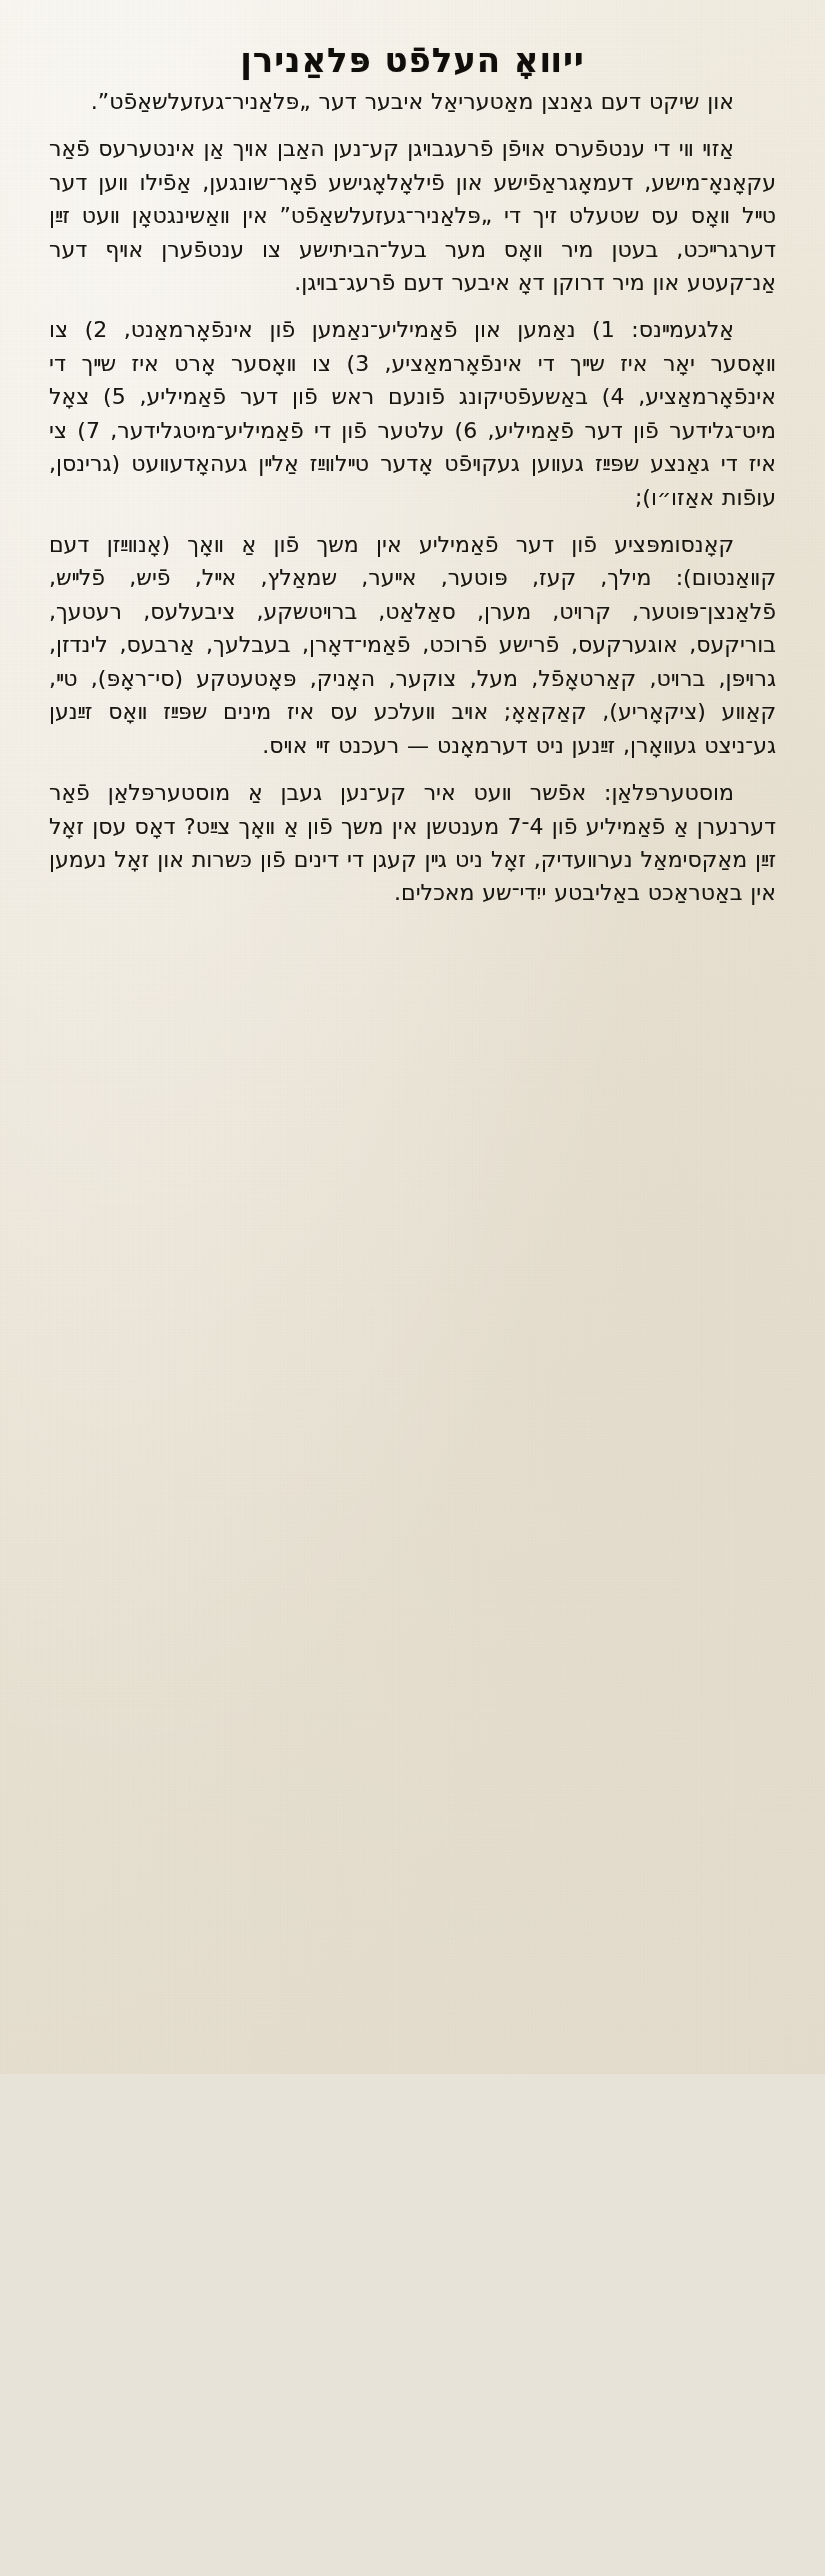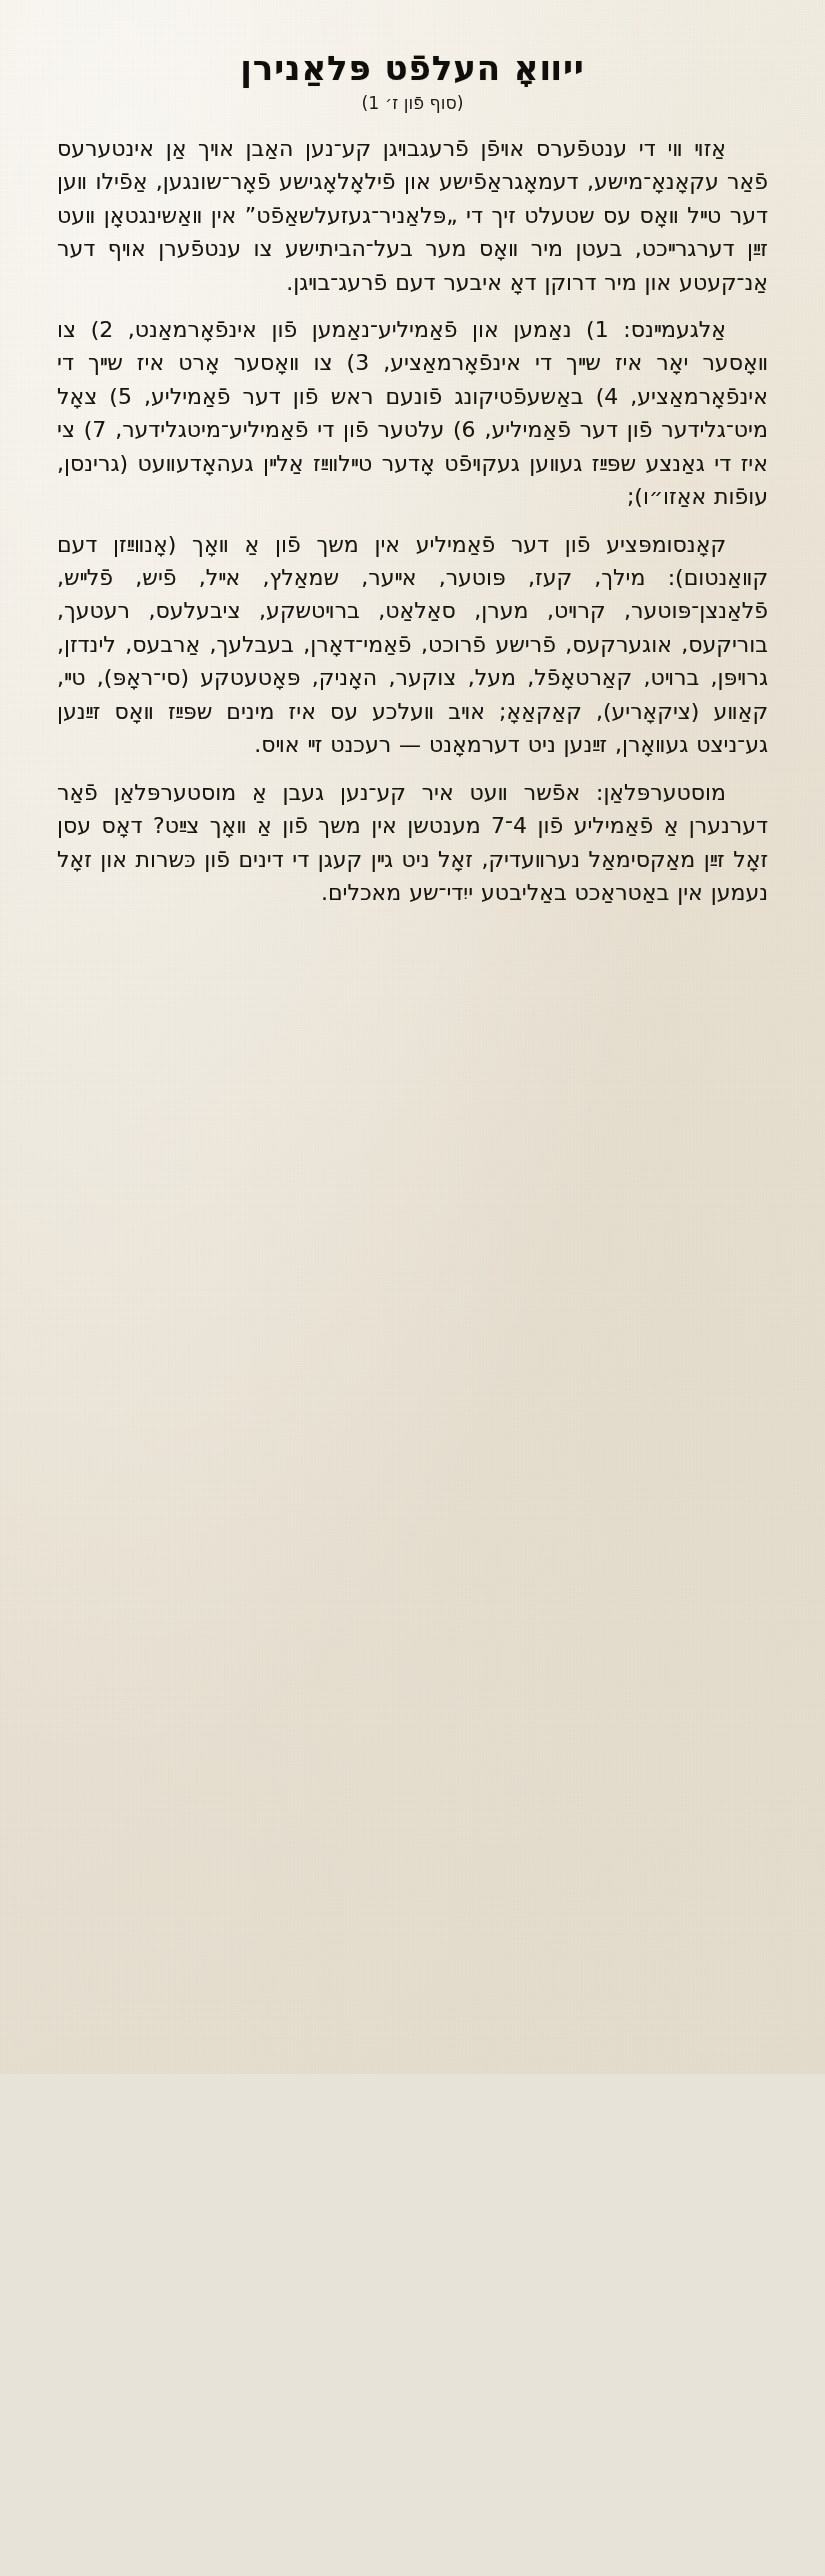--- a/index.html
+++ b/index.html
@@ -16,21 +16,21 @@
     position: relative;
     width: 825px;
     height: 2074px;
     background: #efeade;
     background-image:
       radial-gradient(ellipse at 15% 8%, rgba(255,255,255,0.55), rgba(255,255,255,0) 60%),
       radial-gradient(ellipse at 85% 65%, rgba(226,218,202,0.7), rgba(255,255,255,0) 65%),
       linear-gradient(160deg, #f2eee3 0%, #eae4d6 45%, #e3dccd 100%);
     overflow: hidden;
     box-sizing: border-box;
-    padding: 8px;
+    padding: 0;
   }
   .grain {
     position: absolute;
     inset: 0;
     pointer-events: none;
     opacity: .45;
     background-image:
       repeating-linear-gradient(0deg, rgba(160,150,130,0.05) 0px, rgba(160,150,130,0.05) 0.9px, rgba(255,255,255,0) 0.9px, rgba(255,255,255,0) 2.6px),
       repeating-linear-gradient(90deg, rgba(160,150,130,0.04) 0px, rgba(160,150,130,0.04) 0.9px, rgba(255,255,255,0) 0.9px, rgba(255,255,255,0) 3.5px);
   }
@@ -72,22 +72,22 @@
   }
 </style>
 </head>
 <body>
 
 <div class="page">
   <div class="grain"></div>
   <div class="content">
 
     <h1 class="headline">ייװאָ העלפֿט פּלאַנירן</h1>
-    <div class="subhead">(סוף פֿון ז׳ 1)</div>
 
+    <p class="body">און שיקט דעם גאַנצן מאַטעריאַל איבער דער „פּלאַניר־געזעלשאַפֿט”.</p>
     <p class="body">אַזױ װי די ענטפֿערס אױפֿן פֿרעגבױגן קע־נען האַבן אױך אַן אינטערעס פֿאַר עקאָנאָ־מישע, דעמאָגראַפֿישע און פֿילאָלאָגישע פֿאָר־שונגען, אַפֿילו װען דער טײל װאָס עס שטעלט זיך די „פּלאַניר־געזעלשאַפֿט” אין װאַשינגטאָן װעט זײַן דערגרײכט, בעטן מיר װאָס מער בעל־הביתישע צו ענטפֿערן אױף דער אַנ־קעטע און מיר דרוקן דאָ איבער דעם פֿרעג־בױגן.</p>
     <p class="body">אַלגעמײנס: 1) נאַמען און פֿאַמיליע־נאַמען פֿון אינפֿאָרמאַנט, 2) צו װאָסער יאָר איז שײך די אינפֿאָרמאַציע, 3) צו װאָסער אָרט איז שײך די אינפֿאָרמאַציע, 4) באַשעפֿטיקונג פֿונעם ראש פֿון דער פֿאַמיליע, 5) צאָל מיט־גלידער פֿון דער פֿאַמיליע, 6) עלטער פֿון די פֿאַמיליע־מיטגלידער, 7) צי איז די גאַנצע שפּײַז געװען געקױפֿט אָדער טײלװײַז אַלײן געהאָדעװעט (גרינסן, עופֿות אאַזו״ו);</p>
     <p class="body">קאָנסומפּציע פֿון דער פֿאַמיליע אין משך פֿון אַ װאָך (אָנװײַזן דעם קװאַנטום): מילך, קעז, פּוטער, אײער, שמאַלץ, אײל, פֿיש, פֿלײש, פֿלאַנצן־פּוטער, קרױט, מערן, סאַלאַט, ברױטשקע, ציבעלעס, רעטעך, בוריקעס, אוגערקעס, פֿרישע פֿרוכט, פֿאַמי־דאָרן, בעבלעך, אַרבעס, לינדזן, גרױפּן, ברױט, קאַרטאָפֿל, מעל, צוקער, האָניק, פּאָטעטקע (סי־ראָפּ), טײ, קאַװע (ציקאָריע), קאַקאַאָ; אױב װעלכע עס איז מינים שפּײַז װאָס זײַנען גע־ניצט געװאָרן, זײַנען ניט דערמאָנט — רעכנט זײ אױס.</p>
     <p class="body last">מוסטערפּלאַן: אפֿשר װעט איר קע־נען געבן אַ מוסטערפּלאַן פֿאַר דערנערן אַ פֿאַמיליע פֿון 4־7 מענטשן אין משך פֿון אַ װאָך צײַט? דאָס עסן זאָל זײַן מאַקסימאַל נערװעדיק, זאָל ניט גײן קעגן די דינים פֿון כּשרות און זאָל נעמען אין באַטראַכט באַליבטע ייִדי־שע מאכלים.</p>
 
   </div>
 </div>
 
 
 </body></html>

